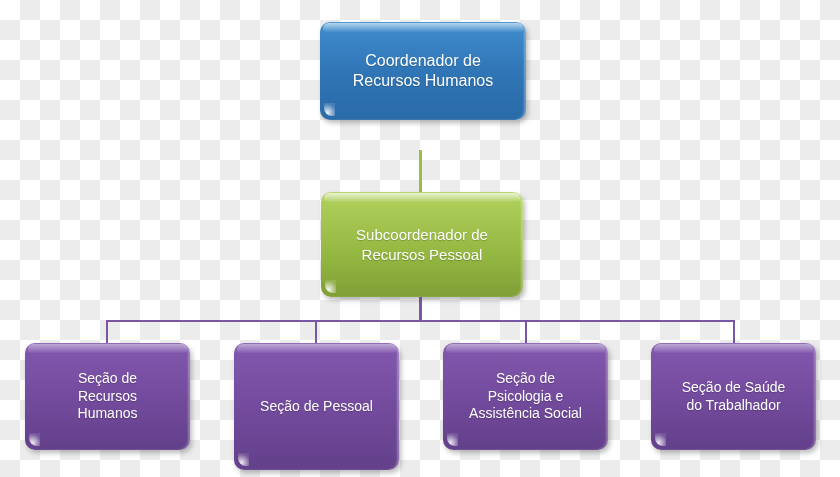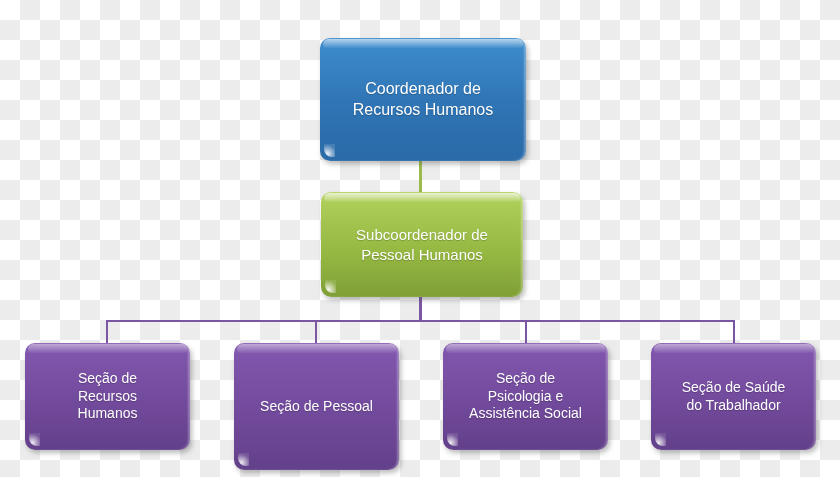--- a/index.html
+++ b/index.html
@@ -131,29 +131,29 @@
 
   <div class="connector conn-purple" style="left:419px; top:296px; width:3px; height:26px;"></div>
 
   <div class="connector conn-purple-h" style="left:106px; top:320px; width:629px; height:2px;"></div>
 
   <div class="connector conn-purple" style="left:106px; top:320px; width:2px; height:23px;"></div>
   <div class="connector conn-purple" style="left:315px; top:320px; width:2px; height:23px;"></div>
   <div class="connector conn-purple" style="left:525px; top:320px; width:2px; height:23px;"></div>
   <div class="connector conn-purple" style="left:733px; top:320px; width:2px; height:23px;"></div>
 
-  <div class="node blue" style="left:320px; top:38px; width:206px; height:123px;">
+  <div class="node blue" style="left:320px; top:22px; width:206px; height:98px;">
     <span class="label">Coordenador de
 Recursos Humanos</span>
     <span class="bevel-dot"></span>
   </div>
 
   <div class="node green" style="left:321px; top:192px; width:202px; height:105px;">
     <span class="label">Subcoordenador de
-Pessoal Humanos</span>
+Recursos Pessoal</span>
     <span class="bevel-dot"></span>
   </div>
 
   <div class="node purple" style="left:25px; top:343px; width:165px; height:107px;">
     <span class="label">Seção de
 Recursos
 Humanos</span>
     <span class="bevel-dot"></span>
   </div>
 

